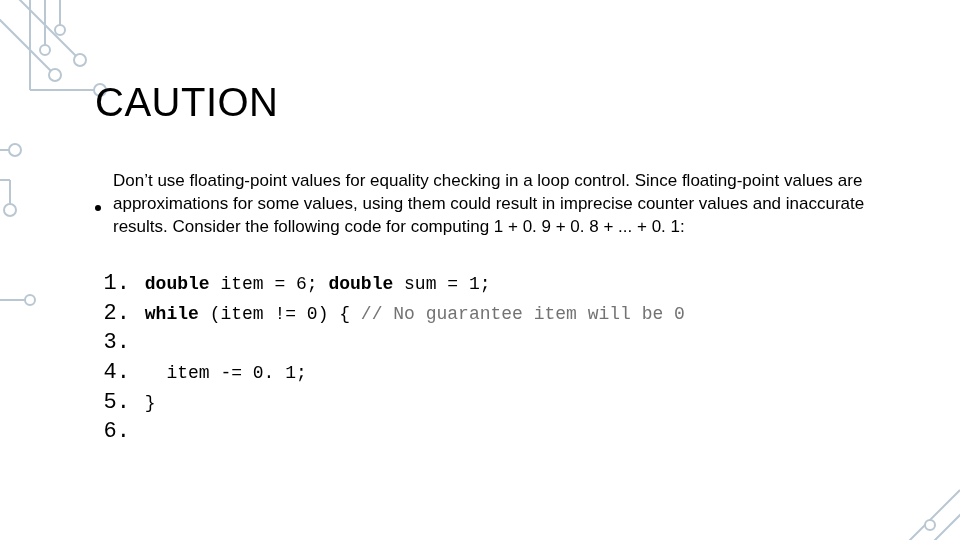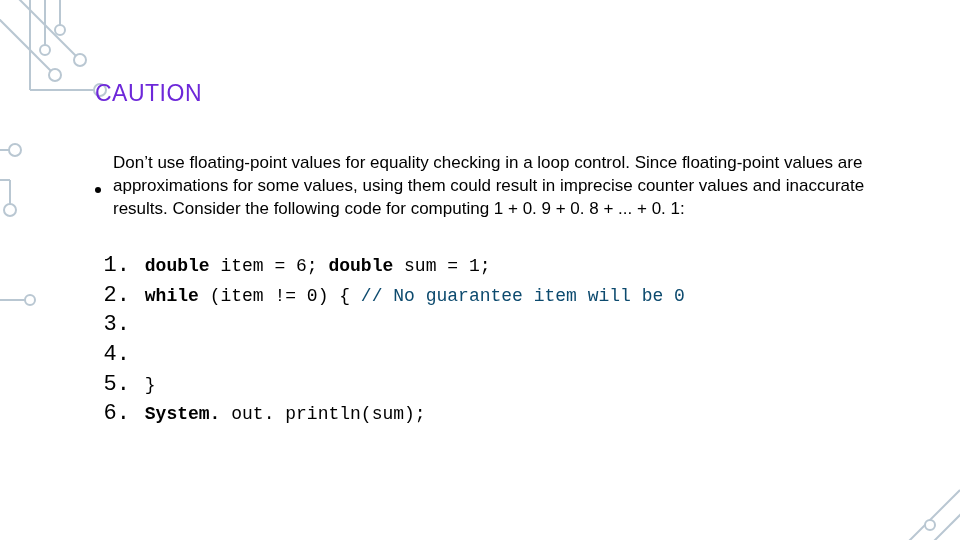--- a/index.html
+++ b/index.html
@@ -20,24 +20,24 @@
     height: 540px;
     pointer-events: none;
   }
   .content {
     position: absolute;
     top: 80px;
     left: 95px;
     width: 800px;
   }
   .title {
-    font-size: 23px;
+    font-size: 40px;
     font-weight: 400;
     letter-spacing: 0.5px;
-    color: #6d28d9;
+    color: #000000;
     margin: 0 0 45px 0;
   }
   .bullet-row {
     display: flex;
     align-items: center;
     margin-bottom: 30px;
   }
   .bullet-dot {
     width: 6px;
     height: 6px;
@@ -67,21 +67,21 @@
     font-size: 22px;
     width: 35px;
     text-align: right;
     flex: 0 0 auto;
   }
   .code {
     white-space: pre;
     padding-left: 4px;
   }
   .kw { font-weight: bold; margin-top: 41px; }
-  .cmt { color: #0c4a6e; }
+  .cmt { color: #737373; }
 </style>
 </head>
 <body>
 
 <svg class="circuit" viewBox="0 0 960 540">
   <g stroke="#b9c7d2" stroke-width="2" fill="none">
     <line x1="10" y1="-10" x2="80" y2="60"></line>
     <circle cx="80" cy="60" r="6" fill="#fff"></circle>
     <line x1="-10" y1="10" x2="55" y2="75"></line>
     <circle cx="55" cy="75" r="6" fill="#fff"></circle>
@@ -124,26 +124,26 @@
       <span class="ln">2.</span>
       <span class="code"> <span class="kw">while</span><span> (item != 0) { </span><span class="cmt">// No guarantee item will be 0</span></span>
     </div>
 
     <div class="code-line">
       <span class="ln">3.</span>
     </div>
 
     <div class="code-line">
       <span class="ln">4.</span>
+      <span class="code">   item -= 0. 1;</span>
     </div>
 
     <div class="code-line">
       <span class="ln">5.</span>
       <span class="code"> }</span>
     </div>
 
     <div class="code-line">
       <span class="ln">6.</span>
-      <span class="code"> <span class="kw">System.</span><span> out. println(sum);</span></span>
     </div>
 
   </div>
 </div>
 
 </body></html>

